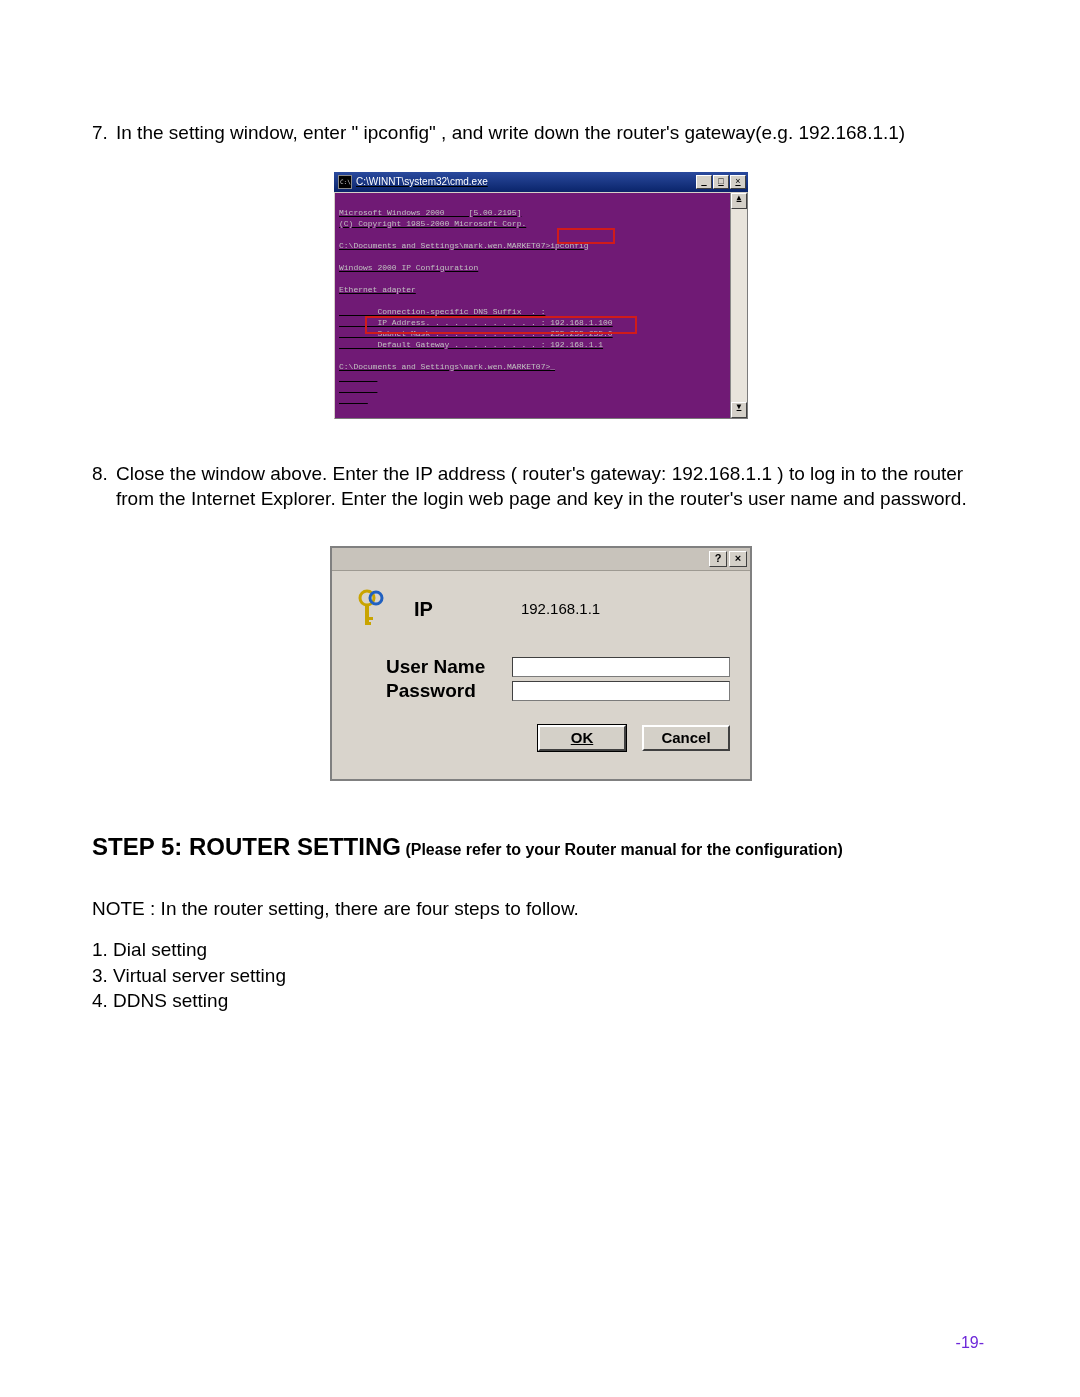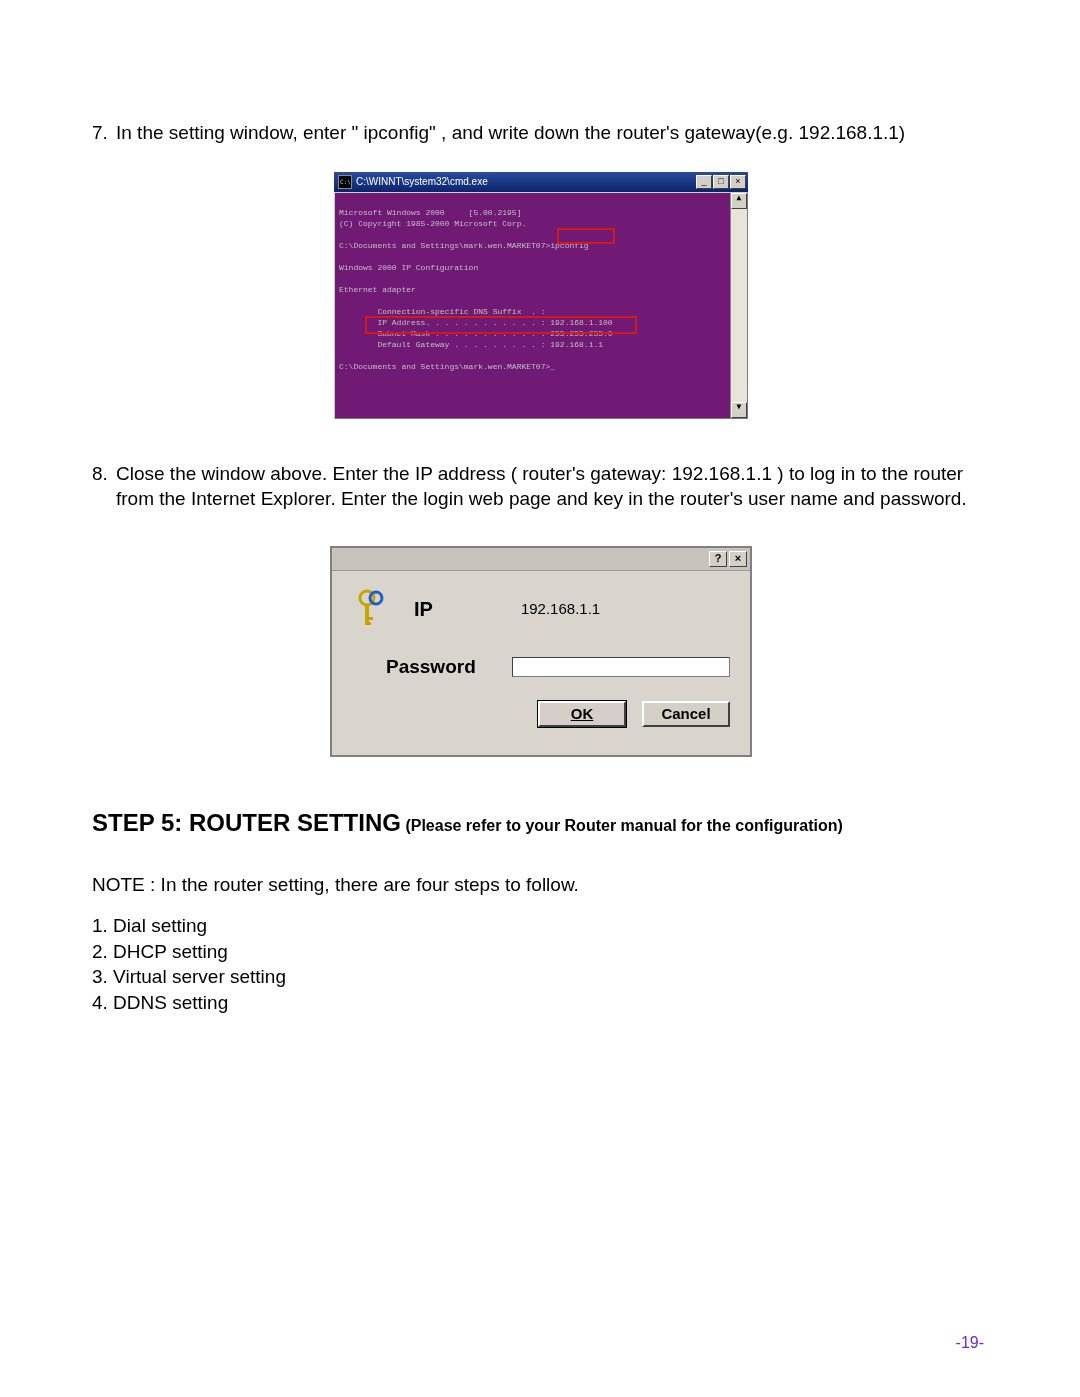--- a/index.html
+++ b/index.html
@@ -26,20 +26,21 @@
     display: flex;
     margin-bottom: 26px;
   }
   .step7 .num { width: 24px; flex: none; }
   .step7 .body { flex: 1; }
 
   
   .cmd-wrap {
     width: 414px;
     margin: 0 auto 42px auto;
+    text-decoration: underline;
   }
   .cmd-titlebar {
     display: flex;
     align-items: center;
     height: 20px;
     background: linear-gradient(#2a4a9e, #0a246a);
     color: #fff;
     font: 10px/1 "Tahoma", sans-serif;
     padding: 0 2px 0 4px;
   }
@@ -290,37 +291,40 @@
             <circle cx="20" cy="9" r="6" fill="none" stroke="#2060c0" stroke-width="3"></circle>
             <rect x="9" y="15" width="4" height="20" fill="#c9a400"></rect>
             <rect x="9" y="28" width="8" height="3" fill="#c9a400"></rect>
             <rect x="9" y="33" width="6" height="3" fill="#c9a400"></rect>
           </svg>
         </div>
         <span class="ip-label">IP</span>
         <span class="ip-value">192.168.1.1</span>
       </div>
       <div class="login-field">
+        <span class="lbl">User Name</span>
+        <input type="text" style="">
+      </div>
+      <div class="login-field">
         <span class="lbl">Password</span>
         <input type="password" style="">
       </div>
       <div class="login-buttons">
         <button class="ok">OK</button>
         <button>Cancel</button>
       </div>
     </div>
   </div>
 
   <div class="step5-heading">
     <span class="big">STEP 5: ROUTER SETTING</span><span class="small"> (Please refer to your Router manual for the configuration)</span>
   </div>
 
   <div class="note">NOTE : In the router setting, there are four steps to follow.</div>
 
   <div class="routersteps">
     <div>1. Dial setting</div>
-    <div>2. DHCP setting</div>
     <div>3. Virtual server setting</div>
     <div>4. DDNS setting</div>
   </div>
 
   <div class="pagenum">-19-</div>
 </div>
 
 </body></html>

